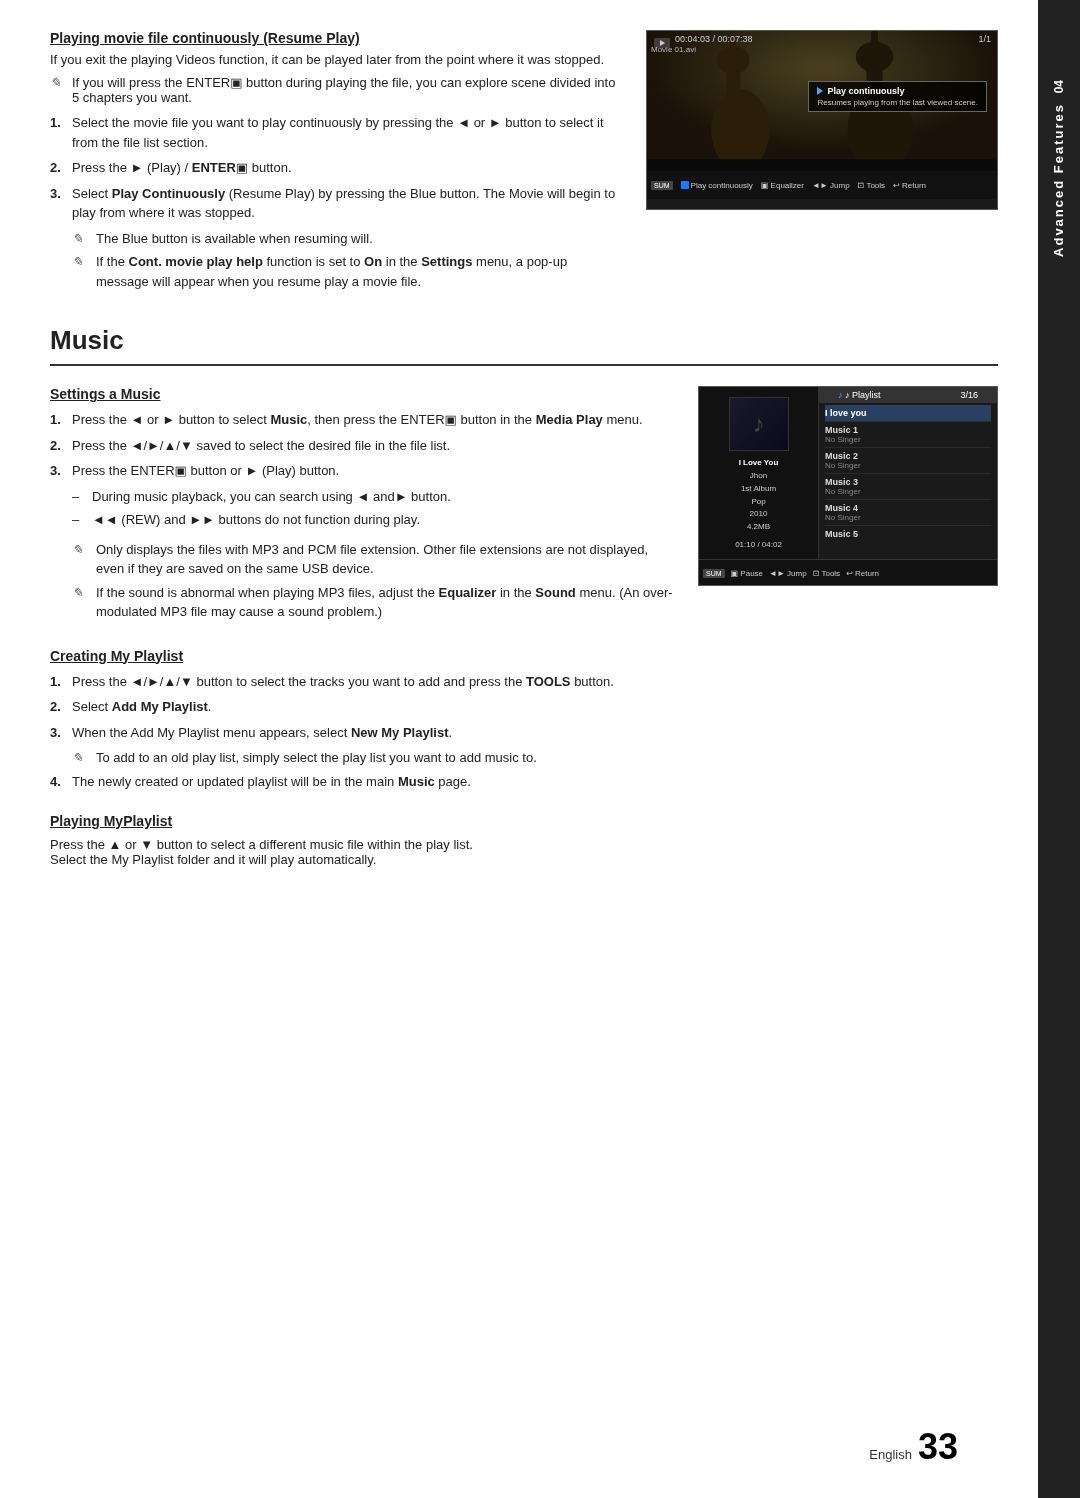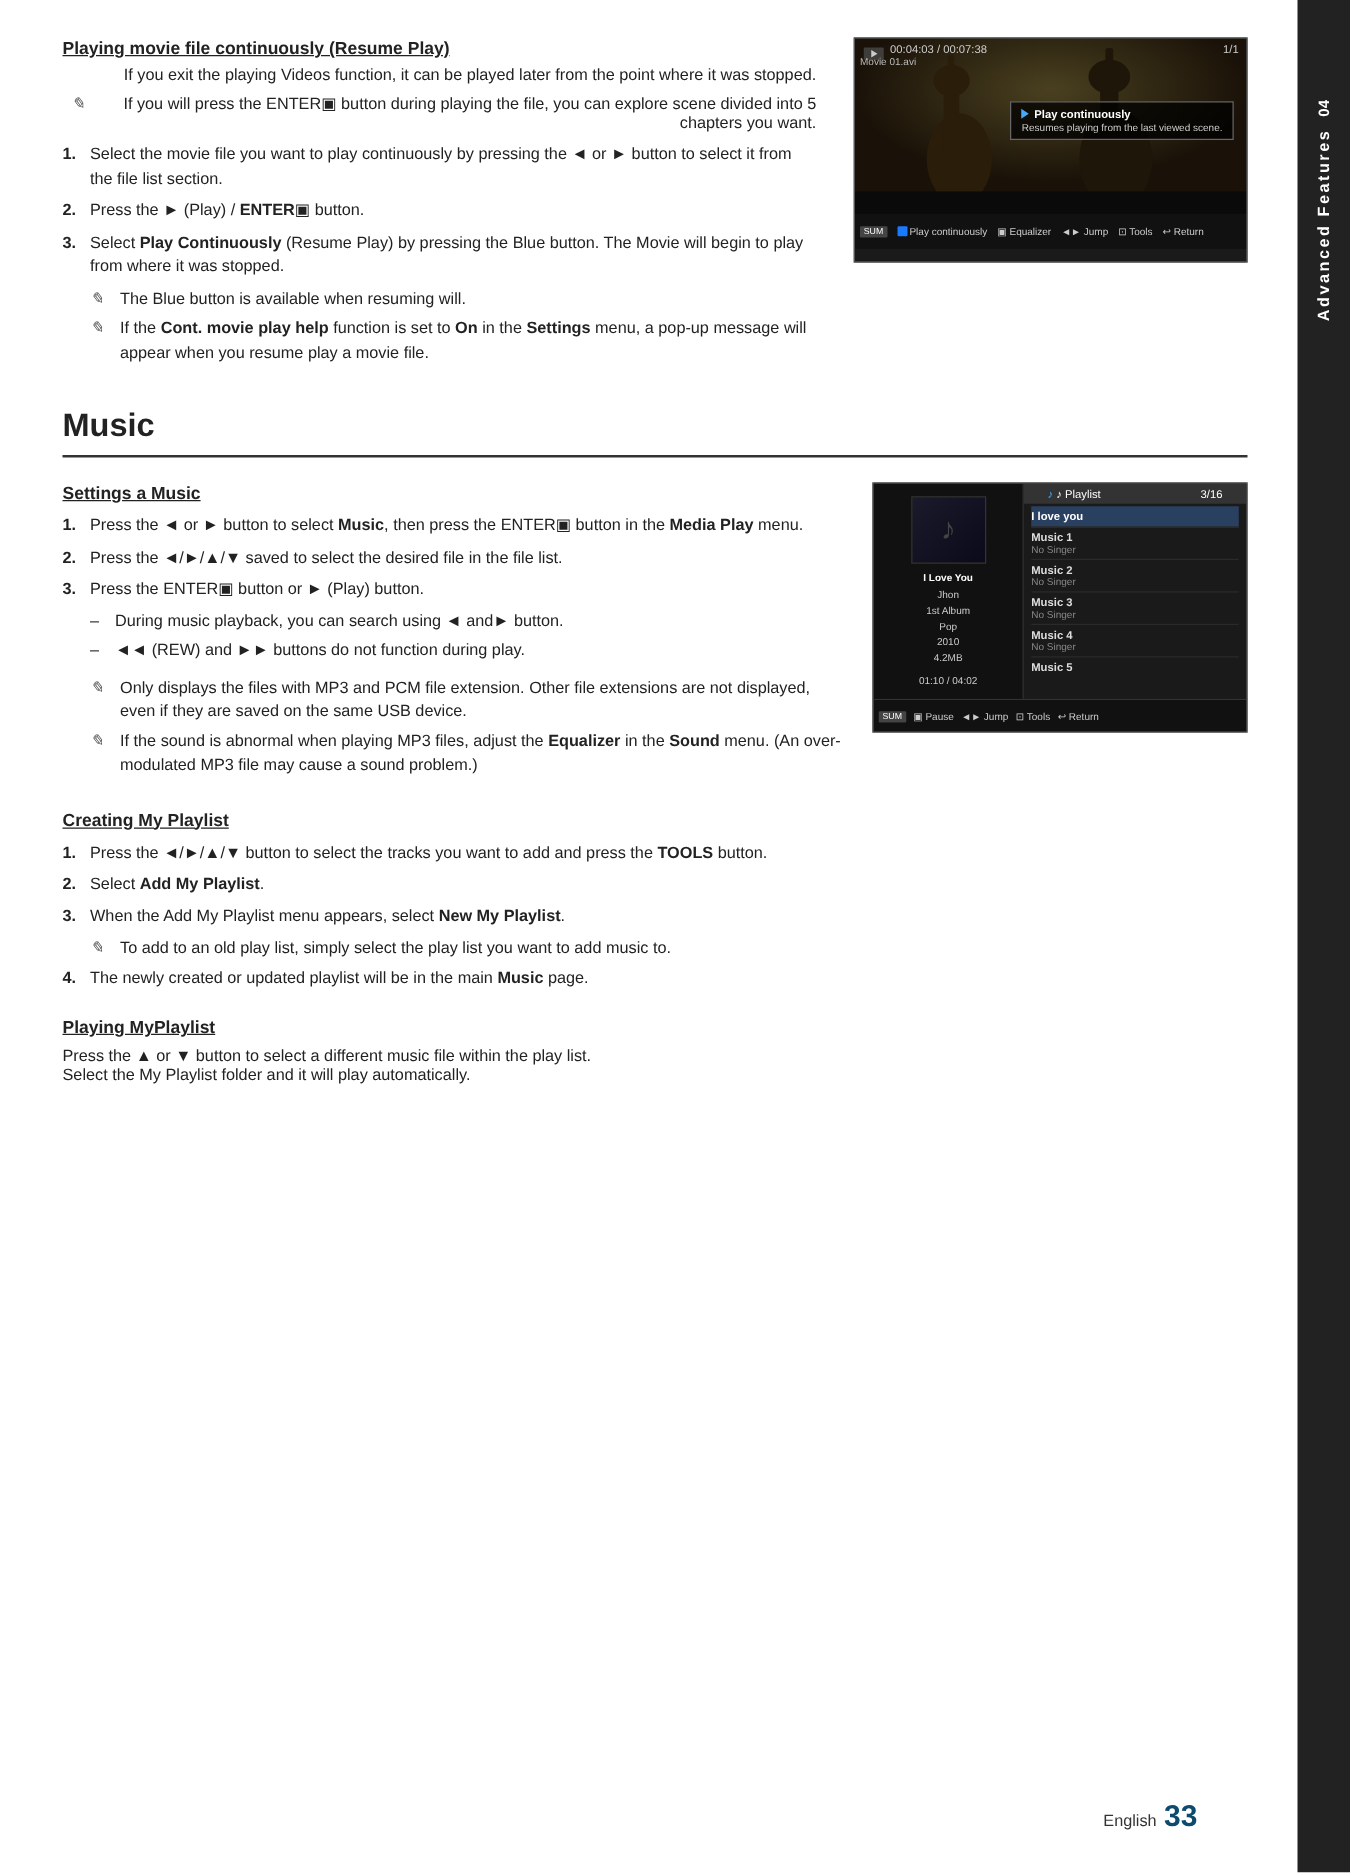--- a/index.html
+++ b/index.html
@@ -62,21 +62,20 @@
     .section-heading {
       font-weight: bold;
       font-size: 14px;
       margin-bottom: 6px;
       text-decoration: underline;
     }
 
     .note-line {
       font-size: 13px;
       margin-bottom: 8px;
-      text-align: right;
     }
 
     .numbered-list {
       list-style: none;
       padding: 0;
     }
 
     .numbered-list li {
       display: flex;
       gap: 6px;
@@ -110,21 +109,21 @@
       width: 290px;
       min-height: 160px;
       background: #1a1a1a;
       border: 1px solid #555;
       flex-shrink: 0;
       position: relative;
       overflow: hidden;
     }
 
     .screenshot-box.video-box {
-      width: 315px;
+      width: 352px;
       height: 180px;
     }
 
     .screenshot-box.music-box {
       width: 300px;
       height: 200px;
     }
 
     
     .video-content {
@@ -343,23 +342,23 @@
       align-items: baseline;
       gap: 6px;
     }
 
     .footer-lang {
       font-size: 13px;
       color: #333;
     }
 
     .footer-num {
-      font-size: 24px;
-      font-weight: bold;
-      color: #0c4a6e;
+      font-size: 36px;
+      font-weight: bold;
+      color: #000000;
     }
 
     
     .top-section-pair {
       display: flex;
       gap: 30px;
       align-items: flex-start;
       margin-bottom: 30px;
     }
 

